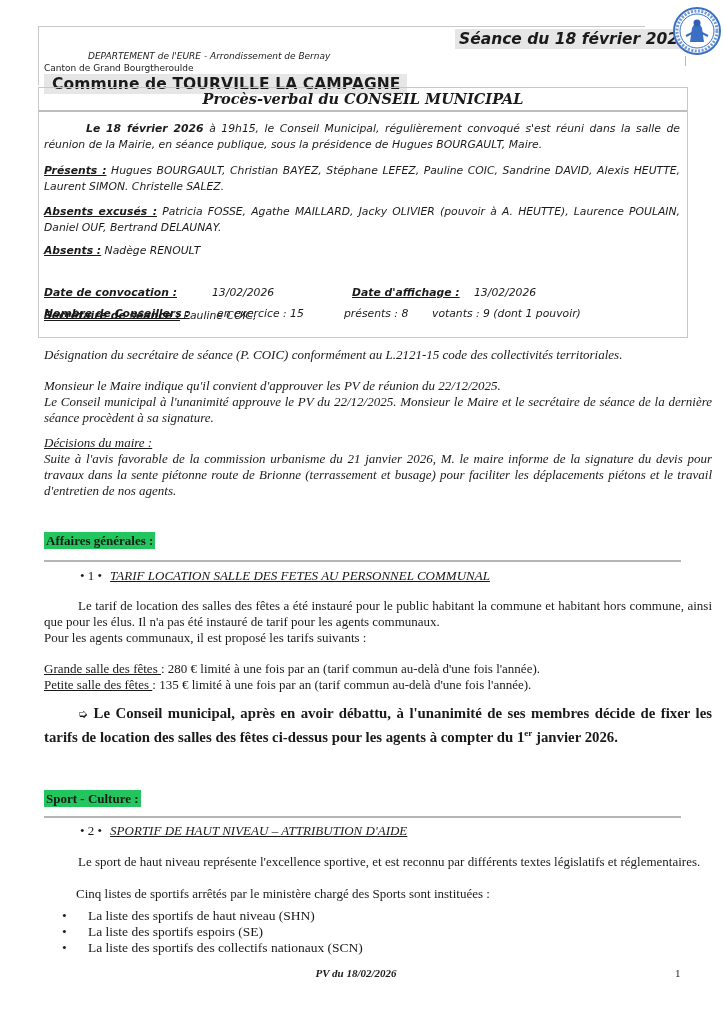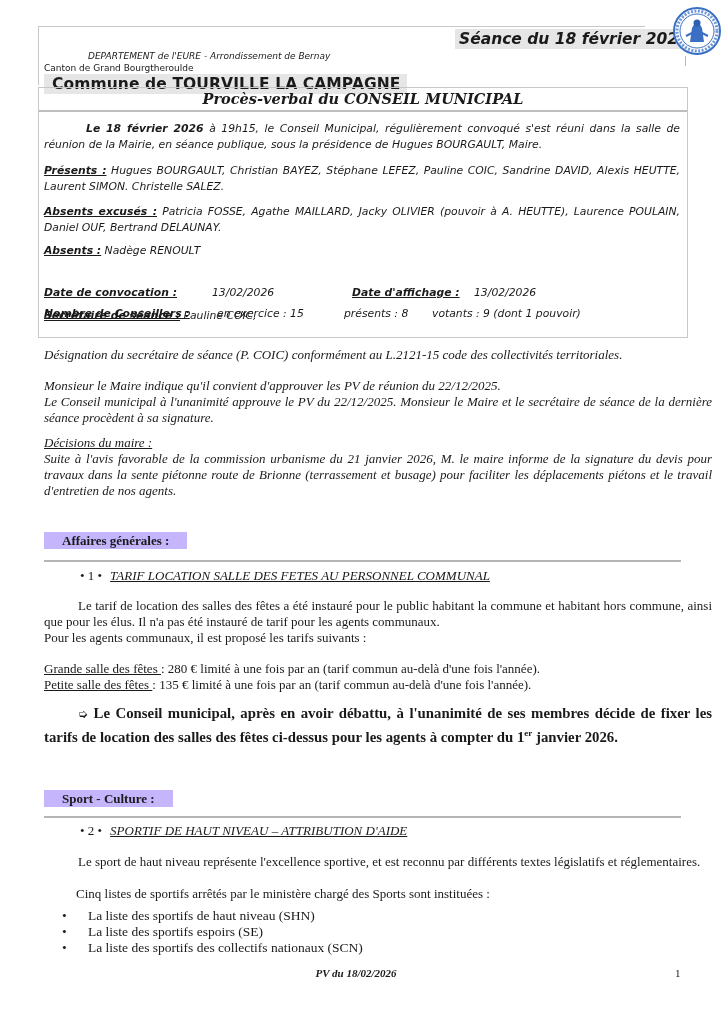--- a/index.html
+++ b/index.html
@@ -22,21 +22,21 @@
     .info { position: absolute; left: 44px; width: 636px; font-family: "DejaVu Sans", sans-serif; font-style: italic; font-size: 10.8px; line-height: 16px; text-align: justify; }
     .info b { font-style: italic; }
     .lbl { font-weight: bold; text-decoration: underline; }
 
     .row-field { position: absolute; font-family: "DejaVu Sans", sans-serif; font-style: italic; font-size: 10.8px; line-height: 16px; white-space: nowrap; }
 
     
     .body-text { position: absolute; left: 44px; width: 668px; font-family: "Liberation Serif", serif; font-size: 13px; line-height: 16px; text-align: justify; }
     .it { font-style: italic; }
     .u { text-decoration: underline; }
-    .section-head { position: absolute; left: 44px; background: #c4b5fd; padding: 0 18px; font-family: "Liberation Serif", serif; font-size: 13px; font-weight: bold; line-height: 17px; }
+    .section-head { position: absolute; left: 44px; background: #22c55e; padding: 0 2px; font-family: "Liberation Serif", serif; font-size: 13px; font-weight: bold; line-height: 17px; }
     .hr { position: absolute; left: 44px; width: 637px; height: 2px; background: #b5b5b5; }
     .item-title { position: absolute; left: 80px; font-family: "Liberation Serif", serif; font-size: 13px; line-height: 18px; white-space: nowrap; }
     .item-title .t { font-style: italic; text-decoration: underline; margin-left: 8px; }
     .decision { position: absolute; left: 44px; width: 668px; font-family: "Liberation Serif", serif; font-size: 14.8px; font-weight: bold; line-height: 19px; text-align: justify; }
     .bullets { position: absolute; left: 62px; margin: 0; padding: 0; list-style: none; font-family: "Liberation Serif", serif; font-size: 13.5px; line-height: 16px; }
     .bullets li { position: relative; padding-left: 26px; }
     .bullets li::before { content: "\2022"; position: absolute; left: 0; }
     .footer { position: absolute; left: 0; width: 712px; top: 967px; text-align: center; font-family: "Liberation Serif", serif; font-size: 11px; font-weight: bold; font-style: italic; }
     .page-num { position: absolute; left: 675px; top: 967px; font-family: "Liberation Serif", serif; font-size: 11px; }
   </style>

